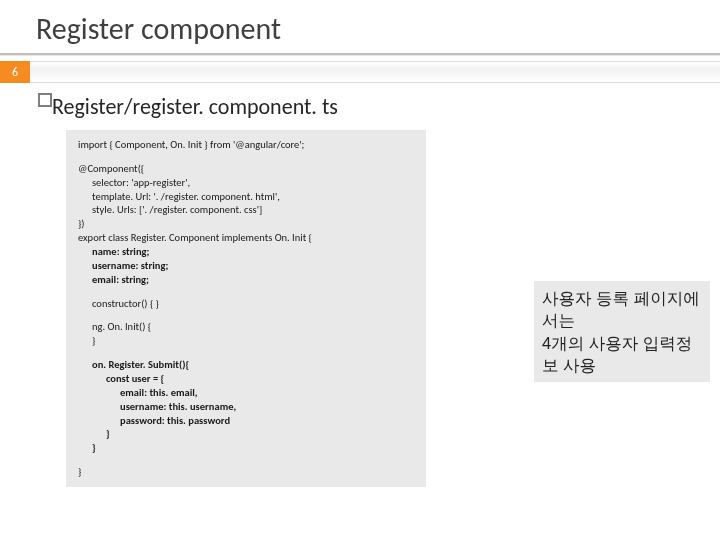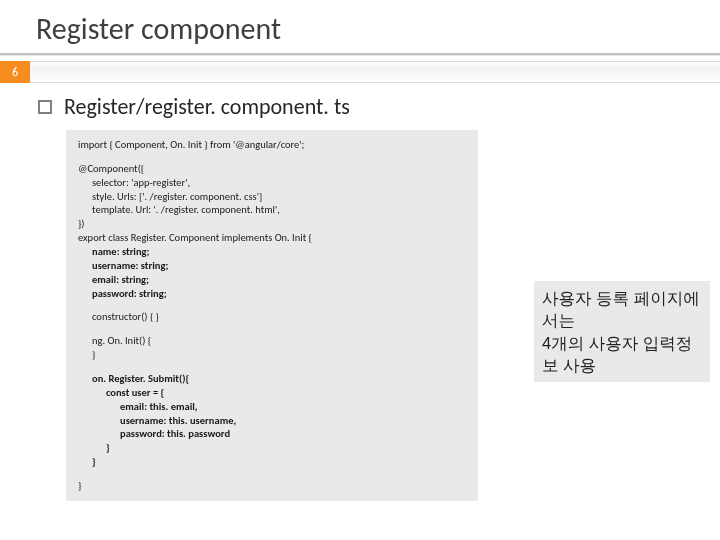--- a/index.html
+++ b/index.html
@@ -41,39 +41,37 @@
     background: linear-gradient(#ffffff 0%, #f2f2f2 35%, #ffffff 100%);
     border-top: 1px solid #dcdcdc;
     border-bottom: 1px solid #dcdcdc;
   }
   .content {
     position: relative;
     padding: 10px 0 0 38px;
   }
   .bullet-row {
     display: flex;
-    align-items: center;
-    gap: 12px;
     margin-bottom: 10px;
   }
   .bullet-icon {
     width: 14px;
     height: 14px;
     border: 2px solid #7f7f7f;
     flex-shrink: 0;
   }
   .subtitle {
     font-size: 22px;
     color: #262626;
     font-weight: 400;
   }
   .code-block {
     background: #e9e9e9;
     margin-left: 28px;
-    width: 412px;
+    width: 360px;
     padding: 8px 12px 8px 12px;
     font-size: 10.5px;
     line-height: 1.32;
     color: #1a1a1a;
     font-family: Calibri, Arial, sans-serif;
   }
   .code-block .gap { height: 10px; }
   .code-block .ind1 { padding-left: 14px; }
   .code-block .ind2 { padding-left: 28px; }
   .code-block .ind3 { padding-left: 42px; }
@@ -108,28 +106,27 @@
   <div class="bullet-row">
     <span class="bullet-icon"></span>
     <span class="subtitle">Register/register. component. ts</span>
   </div>
 
   <div class="code-block">
     <div>import { Component, On. Init } from '@angular/core';</div>
     <div class="gap"></div>
     <div>@Component({</div>
     <div class="ind1">selector: 'app-register',</div>
+    <div class="ind1">template. Url: '. /register. component. html',</div>
     <div class="ind1">style. Urls: ['. /register. component. css']</div>
-    <div class="ind1">template. Url: '. /register. component. html',</div>
     <div>})</div>
     <div>export class Register. Component implements On. Init {</div>
     <div class="ind1"><b>name: string;</b></div>
     <div class="ind1"><b>username: string;</b></div>
     <div class="ind1"><b>email: string;</b></div>
-    <div class="ind1"><b>password: string;</b></div>
     <div class="gap"></div>
     <div class="ind1">constructor() { }</div>
     <div class="gap"></div>
     <div class="ind1">ng. On. Init() {</div>
     <div class="ind1">}</div>
     <div class="gap"></div>
     <div class="ind1"><b>on. Register. Submit(){</b></div>
     <div class="ind2"><b>const user = {</b></div>
     <div class="ind3"><b>email: this. email,</b></div>
     <div class="ind3"><b>username: this. username,</b></div>

